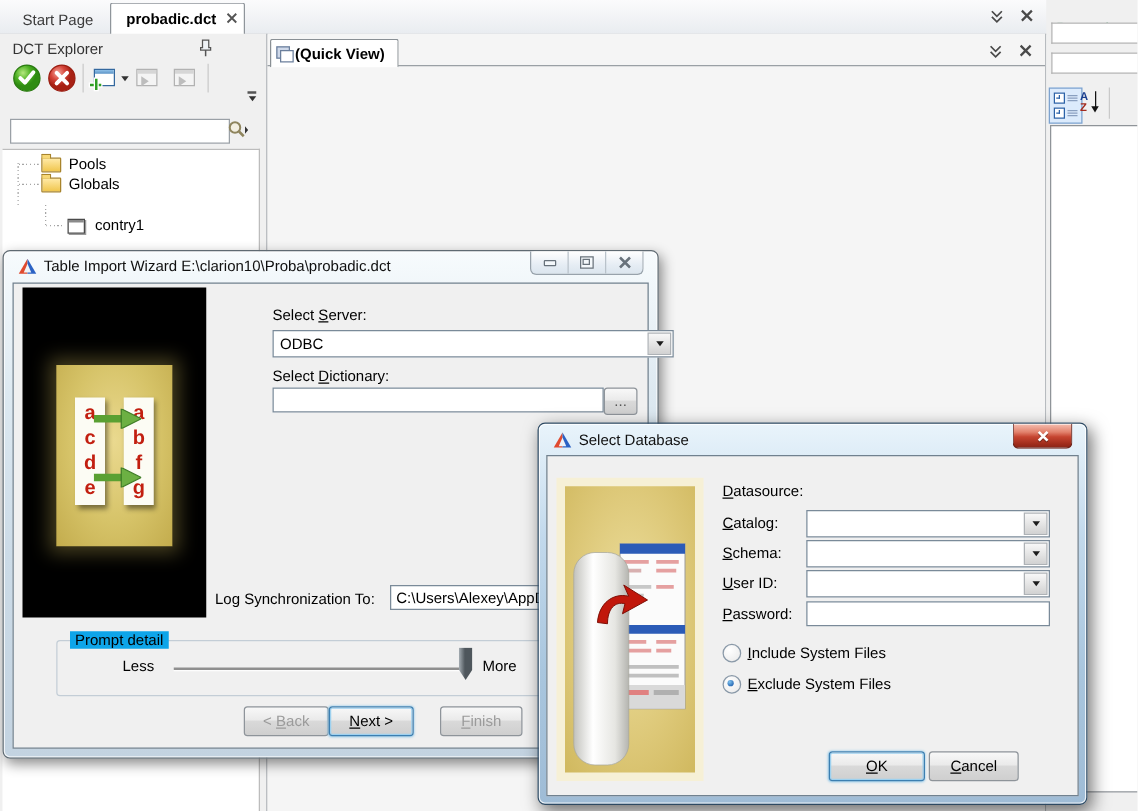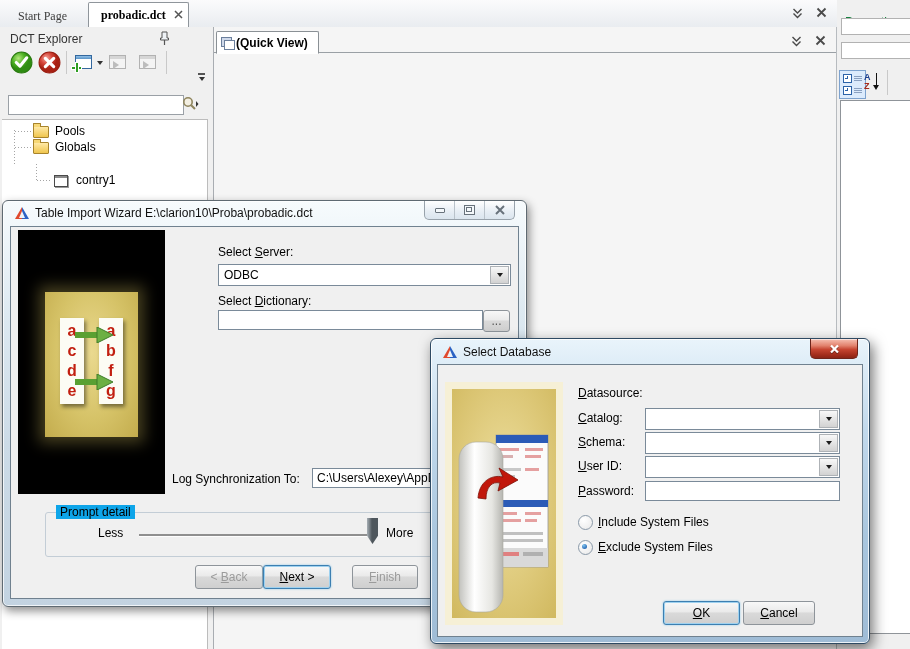--- a/index.html
+++ b/index.html
@@ -3,21 +3,21 @@
 <meta charset="utf-8">
 <style>
   html,body{margin:0;padding:0;}
   .app{position:relative;width:910px;height:649px;overflow:hidden;background:#f0f0f0;
        font-family:"Liberation Sans",sans-serif;font-size:12px;color:#000;-webkit-font-smoothing:antialiased;}
   .abs{position:absolute;}
 
   
   .tabbar{position:absolute;left:0;top:0;width:838px;height:27px;
           background:linear-gradient(#fbfbfc,#e9ecf0);border-bottom:1px solid #b9bec4;}
-  .tab{position:absolute;top:5px;height:22px;line-height:22px;padding:0 12px;color:#3c3c3c;font-family:Liberation Serif, serif;}
+  .tab{position:absolute;top:5px;height:22px;line-height:22px;padding:0 12px;color:#3c3c3c;}
   .tab.active{top:2px;height:25px;line-height:25px;background:#fff;border:1px solid #8f959b;border-bottom:none;
               border-radius:2px 2px 0 0;font-weight:bold;color:#000;padding-right:22px;}
   .tabclose{position:absolute;right:5px;top:7px;width:9px;height:9px;}
 
   
   .dockbtn{position:absolute;width:16px;height:14px;display:flex;align-items:center;justify-content:center;}
 
   
   .leftpanel{position:absolute;left:0;top:27px;width:213px;height:622px;background:#f0f0f0;border-right:1px solid #a9adb2;}
   .paneltitle{position:absolute;left:10px;top:5px;color:#333;}
@@ -354,21 +354,21 @@
             <polygon points="22,0 38,8 22,16" fill="#6cb043" stroke="#3f7d28" stroke-width="1"></polygon>
         </svg>
         <svg class="garrow" style="left:30px;top:82px;" width="38" height="16" viewBox="0 0 38 16">
           <path d="M0,8 H24" stroke="#5aa032" stroke-width="6"></path>
             <polygon points="22,0 38,8 22,16" fill="#6cb043" stroke="#3f7d28" stroke-width="1"></polygon>
         </svg>
       </div>
     </div>
 
     <span class="abs" style="left:216px;top:45px;"><span>Select </span><span class="acc">S</span><span>erver:</span></span>
-    <div class="combo" style="left:216px;top:64px;width:291px;">
+    <div class="combo" style="left:216px;top:64px;width:291px;padding-left:28px;">
       <span class="val">ODBC</span>
       <div class="cbtn">
           <i></i>
         </div>
     </div>
 
     <span class="abs" style="left:216px;top:94px;"><span>Select </span><span class="acc">D</span><span>ictionary:</span></span>
     <input class="field" style="left: 216px; top: 110px; width: 255px;" value="">
     <div class="btn7" style="left:481px;top:110px;width:25px;height:20px;border-radius:3px;color:#555;">
       <span>...</span>

